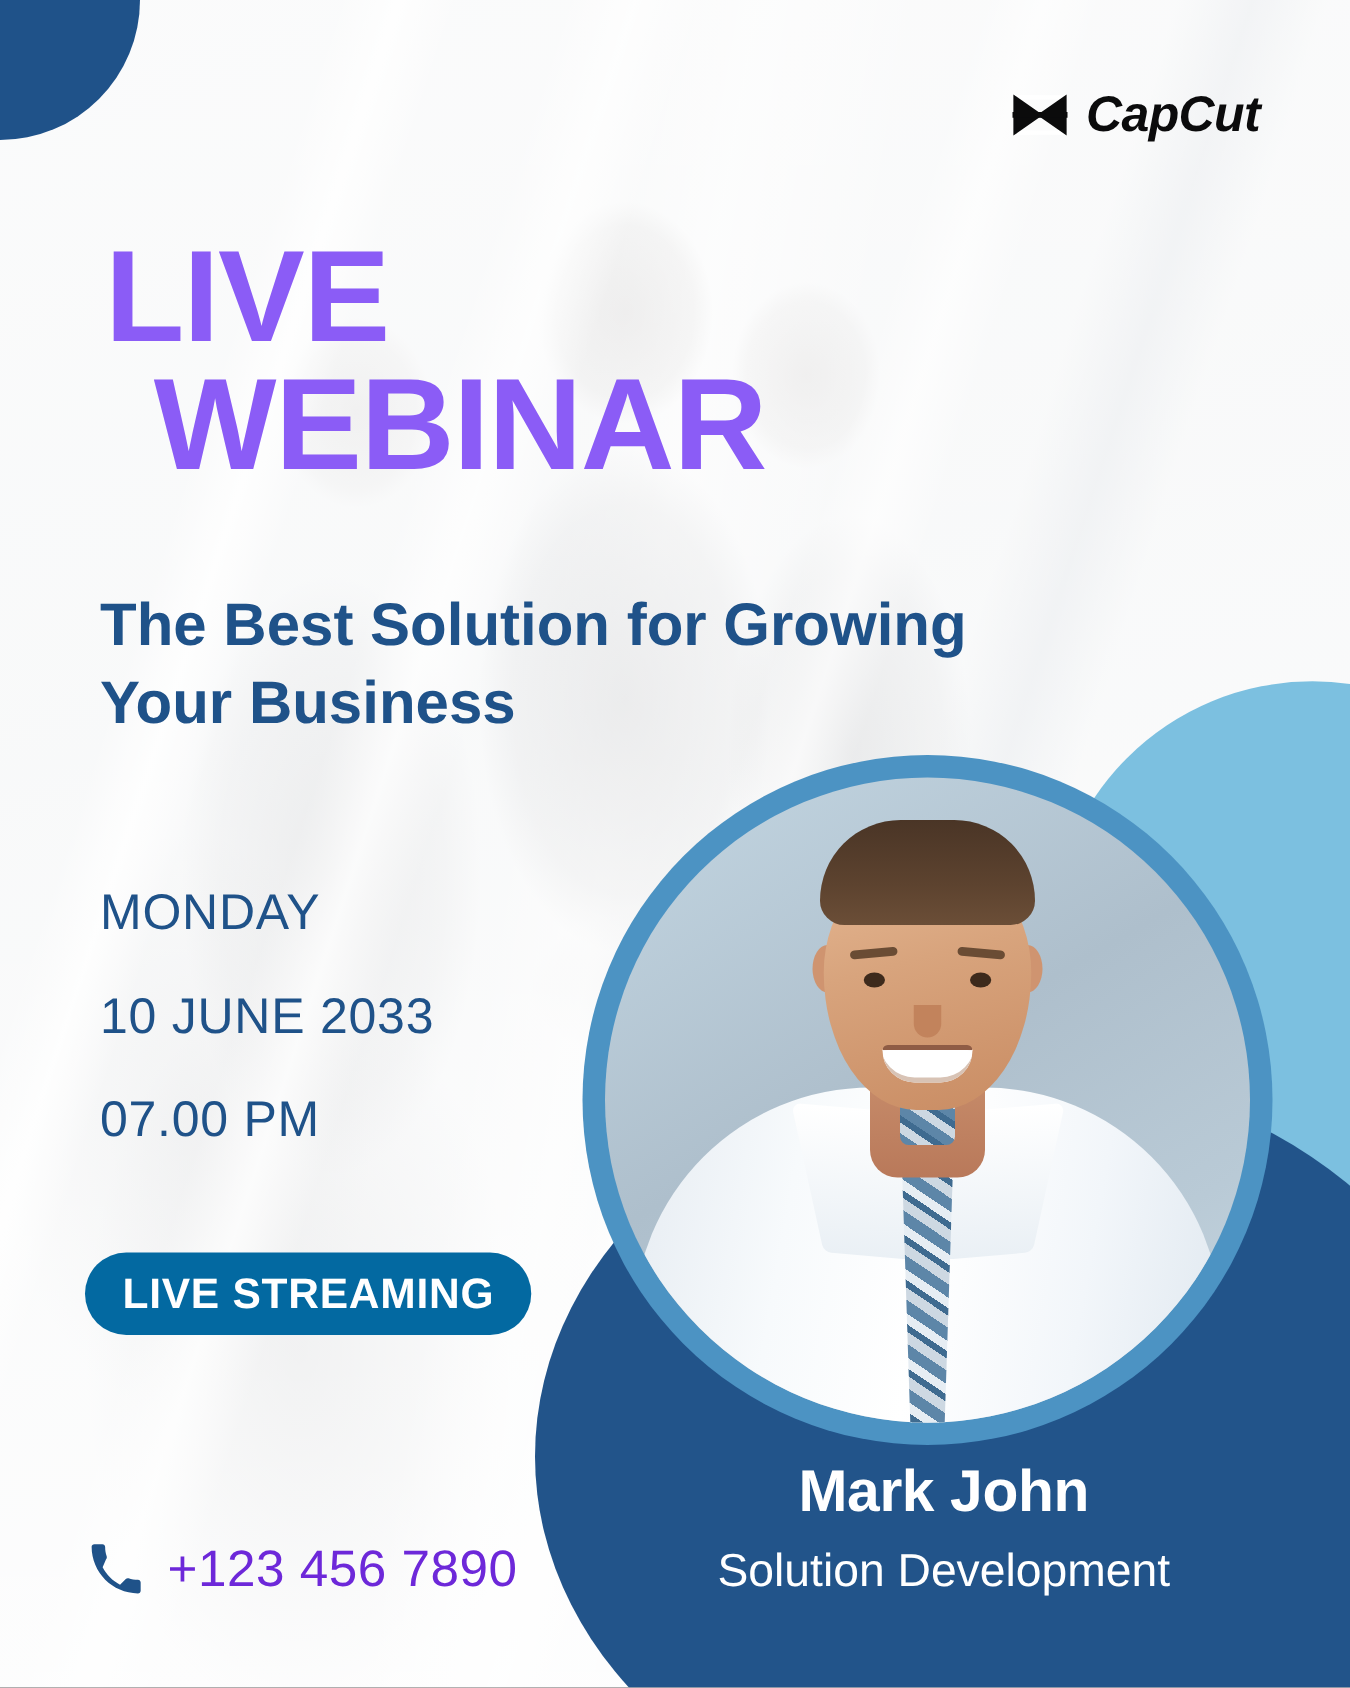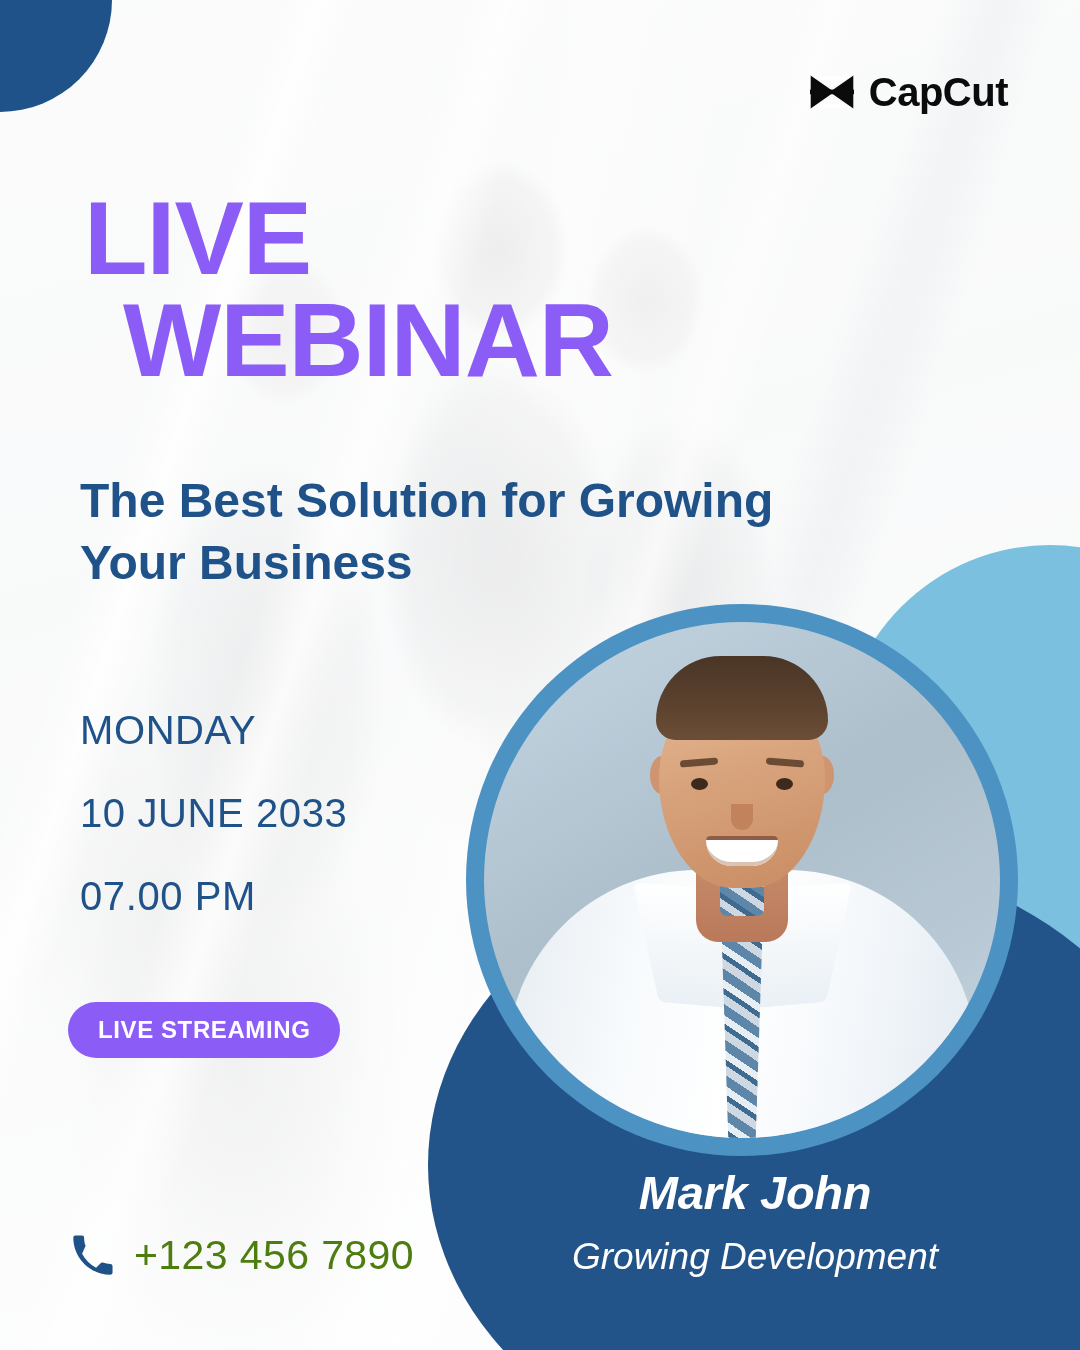--- a/index.html
+++ b/index.html
@@ -143,21 +143,21 @@
     bottom:272px; width:72px; height:30px;
     border-radius:6px 6px 36px 36px;
     background:#ffffff;
     box-shadow: inset 0 -6px 0 -2px #d8c3b5;
     border-top:4px solid #8f5c45;
   }
 
   
   .logo {
     position:absolute; right:72px; top:72px;
-    display:flex; align-items:center; gap:14px;
+    display:flex; align-items:center; gap:14px;font-style:italic;
   }
   .logo-mark { width:46px; height:34px; display:block; }
   .logo-text {
     font-size:40px; font-weight:700; letter-spacing:-.5px;
     color:#0b0b0c; line-height:1;
   }
 
   
   .title {
     position:absolute; left:84px; top:188px;
@@ -177,36 +177,36 @@
     position:absolute; left:80px; top:708px;
   }
   .datetime div {
     font-size:40px; font-weight:400; color:#1f5289;
     letter-spacing:.6px; margin-bottom:38px;
   }
   .datetime div:last-child { margin-bottom:16px; }
 
   .badge {
     position:absolute; left:68px; top:1002px;
-    background:#8b5cf6; color:#fff;
-    font-size:24px; font-weight:700; letter-spacing:.6px;
+    background:#0369a1; color:#fff;
+    font-size:34px; font-weight:700; letter-spacing:.6px;
     padding:16px 30px; border-radius:34px;
     border:none; cursor:pointer; line-height:1;
   }
 
   .phone {
     position:absolute; left:70px; top:1232px;
     display:flex; align-items:center; gap:20px;
   }
   .phone-icon { width:44px; height:44px; display:block; }
-  .phone-num { font-size:41px; font-weight:400; color:#4d7c0f; letter-spacing:.4px; }
+  .phone-num { font-size:41px; font-weight:400; color:#6d28d9; letter-spacing:.4px; }
 
   .speaker {
     position:absolute; left:430px; top:1165px; width:650px;
-    text-align:center; color:#ffffff;font-style:italic;
+    text-align:center; color:#ffffff;
   }
   .speaker-name { font-size:47px; font-weight:700; letter-spacing:-.3px; }
   .speaker-role { font-size:37px; font-weight:400; margin-top:16px; }
 </style>
 </head>
 <body>
 
 <div class="poster">
 
   <div class="bg-photo"></div>
@@ -266,16 +266,16 @@
 
   <div class="phone">
     <svg class="phone-icon" viewBox="0 0 24 24">
       <path fill="#1f5289" d="M6.6 10.8c1.7 3.3 4.3 5.9 7.6 7.6l2.5-2.5c.3-.3.8-.4 1.2-.3 1.3.4 2.7.7 4.1.7.7 0 1.2.5 1.2 1.2V21c0 .7-.5 1.2-1.2 1.2C10.9 22.2 1.8 13.1 1.8 1.9 1.8 1.3 2.3.8 3 .8h3.5c.7 0 1.2.5 1.2 1.2 0 1.4.2 2.8.7 4.1.1.4 0 .9-.3 1.2L6.6 10.8z"></path>
     </svg>
     <span class="phone-num">+123 456 7890</span>
   </div>
 
   <div class="speaker">
     <div class="speaker-name">Mark John</div>
-    <div class="speaker-role">Growing Development</div>
+    <div class="speaker-role">Solution Development</div>
   </div>
 
 </div>
 
 </body></html>

